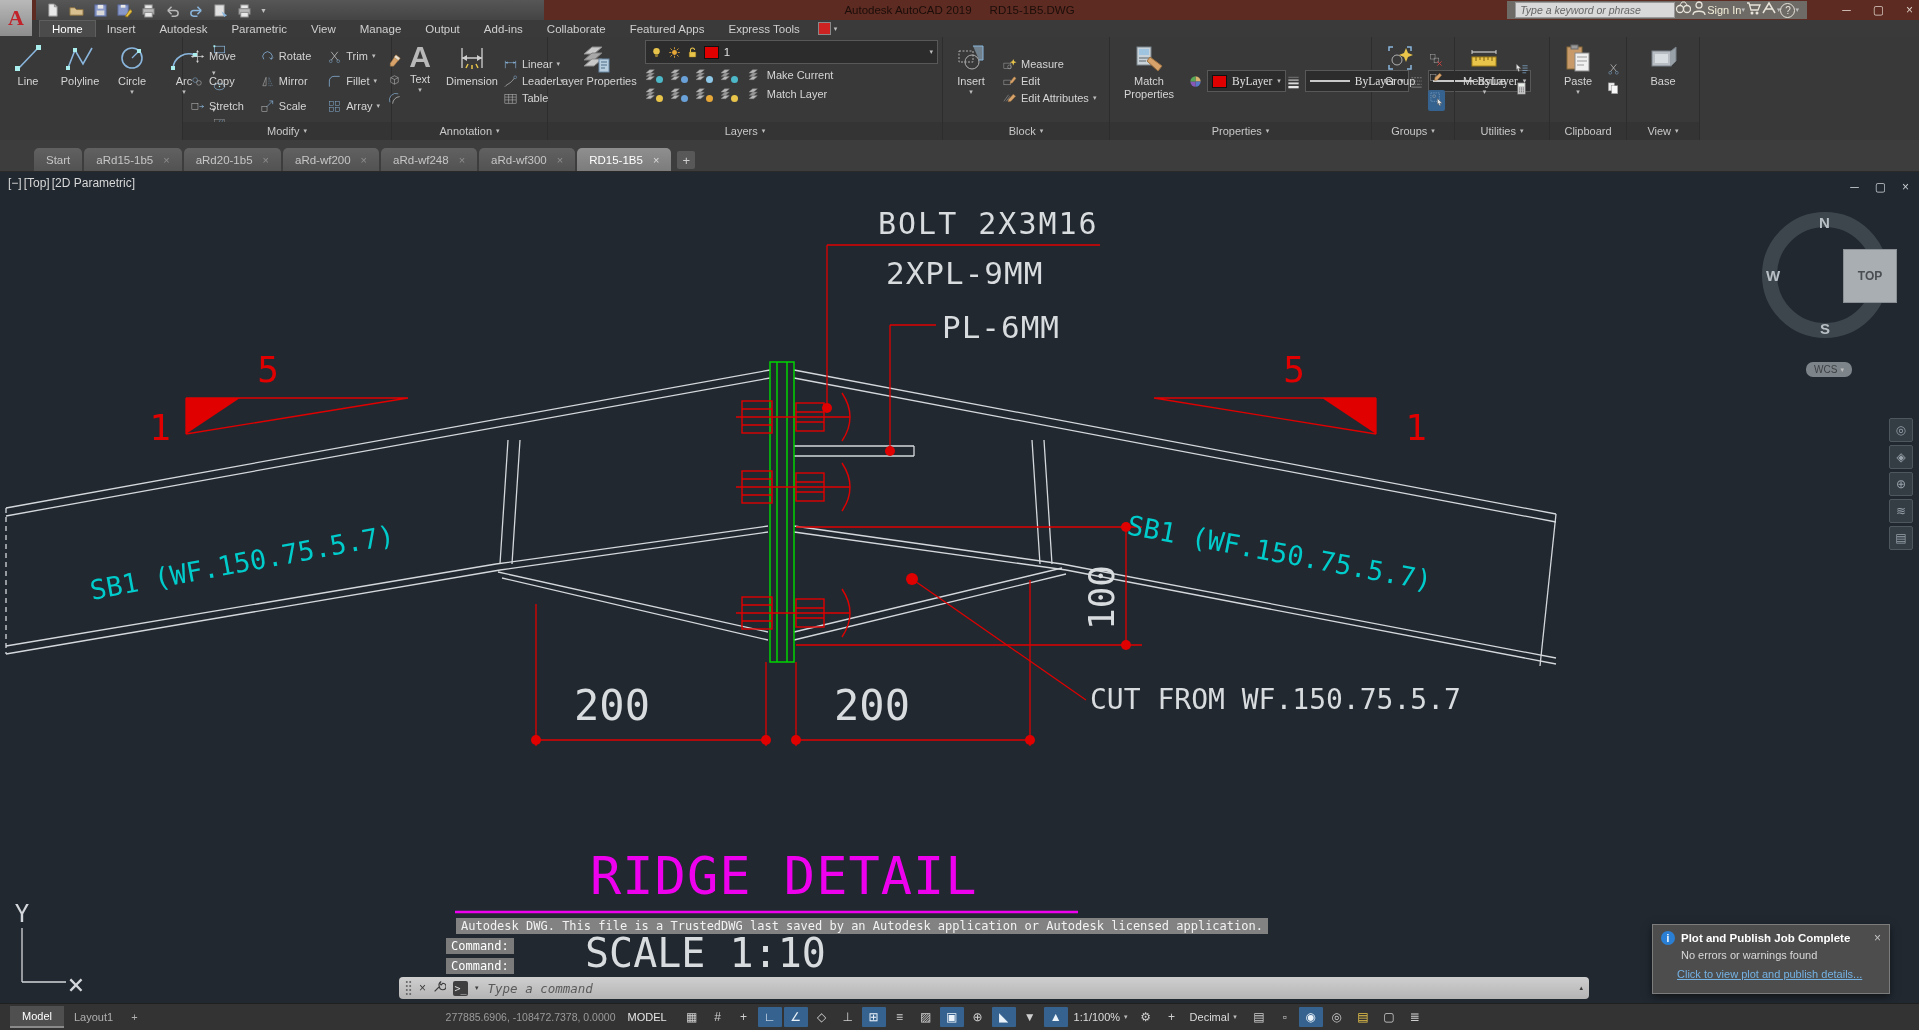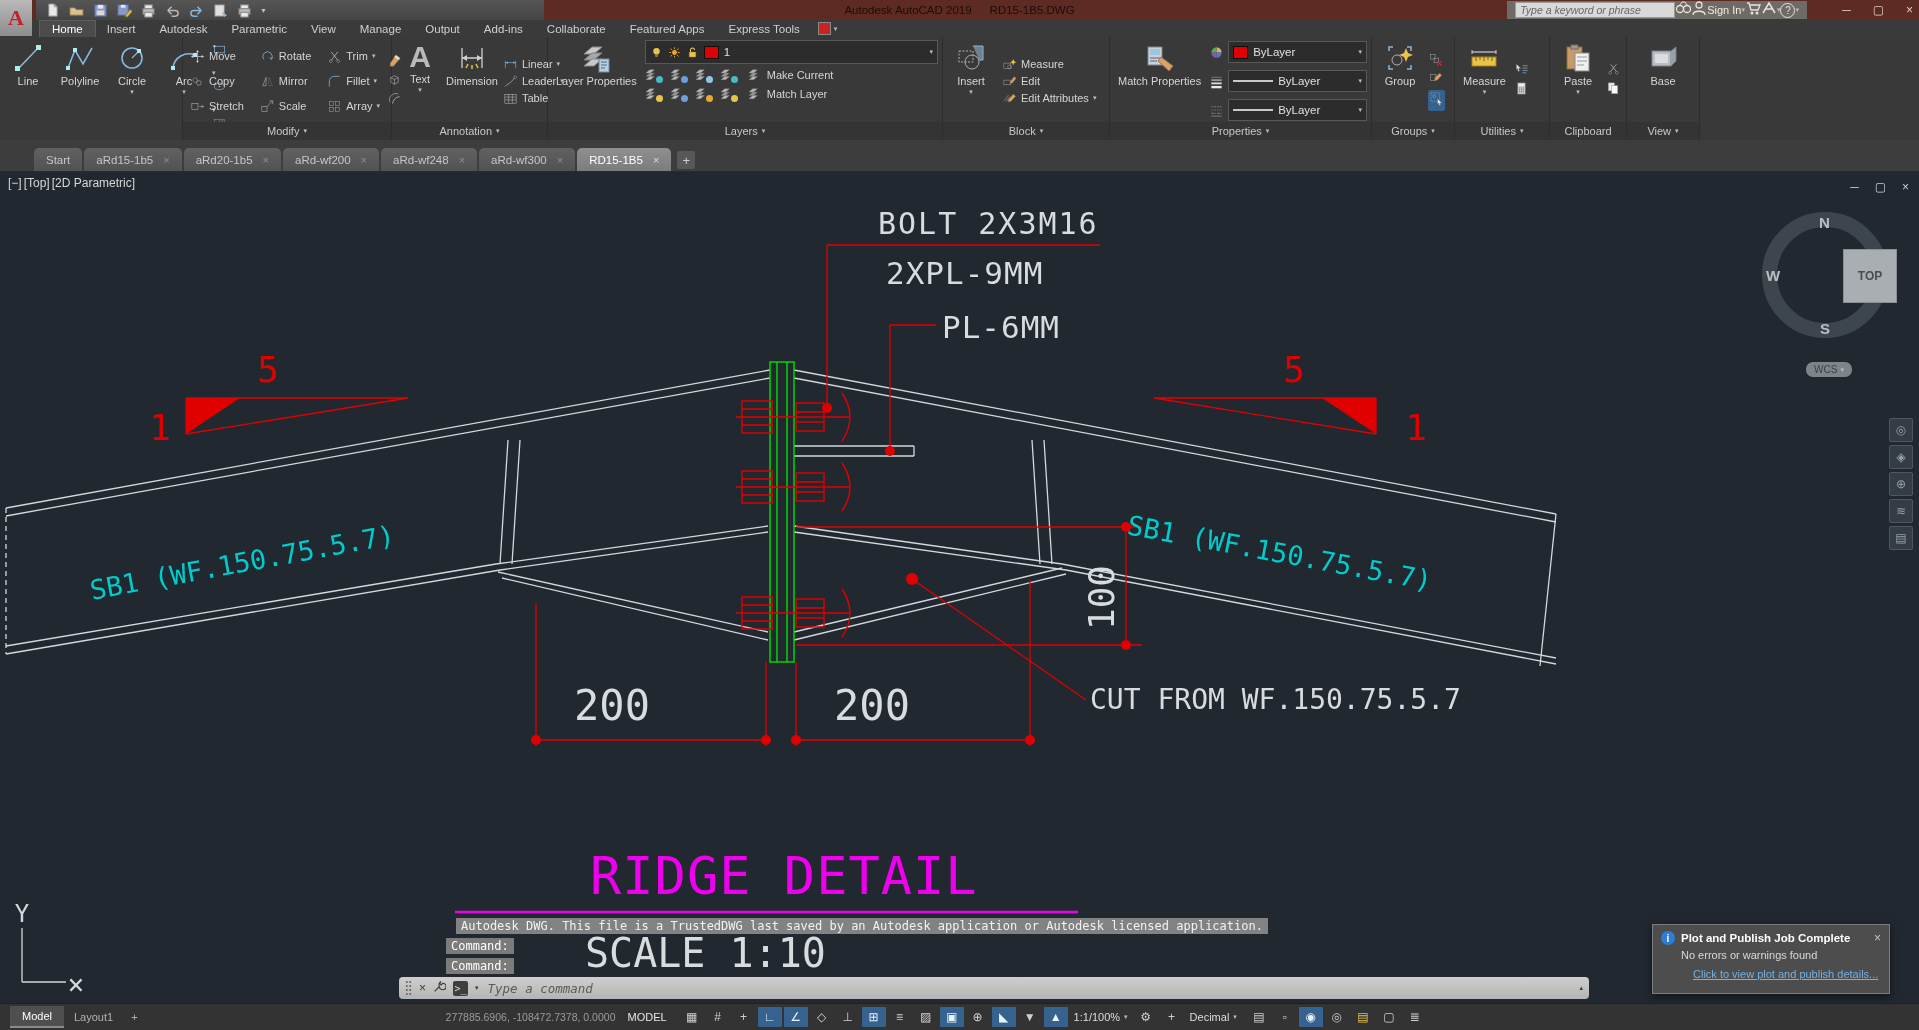--- a/index.html
+++ b/index.html
@@ -93,21 +93,21 @@
   #cmdinput::placeholder{color:#5a5a5a;font-style:italic;}
   
   #notif{left:1652px;top:752px;width:238px;height:70px;background:#4d4d4d;border:1px solid #7c7c7c;
          box-shadow:0 3px 8px rgba(0,0,0,0.5);padding:6px 8px;box-sizing:border-box;}
   #notif .nrow{display:flex;align-items:center;gap:6px;}
   #notif-i{width:14px;height:14px;border-radius:50%;background:#2a7fd4;color:#fff;font-size:10px;
            display:flex;align-items:center;justify-content:center;font-weight:bold;flex:0 0 14px;}
   #notif-title{color:#fff;font-size:11.5px;font-weight:bold;flex:1;}
   #notif-x{color:#c4c4c4;font-size:12px;}
   #notif-msg{color:#d8d8d8;font-size:11px;margin:4px 0 3px 20px;}
-  #notif-link{color:#74b2e4;font-size:11px;text-decoration:underline;margin-left:32px;}
+  #notif-link{color:#74b2e4;font-size:11px;text-decoration:underline;margin-left:16px;}
   
   #statusbar{left:0;top:1003px;width:1919px;height:27px;background:#333;display:flex;align-items:center;
              border-top:1px solid #1f1f1f;box-sizing:border-box;font-size:11px;color:#c9c9c9;}
   #modeltab{margin-left:10px;padding:4px 12px;background:#4f4f4f;color:#fff;border-bottom:2px solid #8a8a8a;}
   #layouttab{padding:4px 10px;color:#b0b0b0;}
   #newlayout{padding:4px 8px;color:#b0b0b0;}
   #coords{margin-left:300px;color:#9b9b9b;font-size:10.5px;}
   #modelbtn{margin:0 6px;padding:3px 6px;color:#e6e6e6;}
   .stico{min-width:20px;height:20px;margin:0 1px;display:flex;align-items:center;justify-content:center;
          font-size:12px;color:#cfcfcf;border-radius:1px;padding:0 2px;}
@@ -769,21 +769,21 @@
   </div>
 
   <div class="panel" style="width:262px">
     <div class="pbody">
       <div class="bigbtn" style="min-width:62px">
         <svg class="bi" viewBox="0 0 32 32">
             <use href="#s-matchprops"></use>
           </svg>
         <span style="text-align:center;line-height:1.15">Match Properties</span>
       </div>
-      <div style="flex:1;display:flex;flex-direction:column;justify-content:space-between;padding:1px 0;">
+      <div style="flex:1;display:flex;flex-direction:row;justify-content:space-between;padding:1px 0;font-family:Liberation Serif, serif;">
         <div style="display:flex;align-items:center;gap:4px;">
           <svg class="si" viewBox="0 0 32 32">
               <use href="#s-colorwheel"></use>
             </svg>
           <div class="combo" style="flex:1">
             <span class="swatch"></span>
             <span class="cv">ByLayer</span>
             <span class="caret">▾</span>
           </div>
         </div>

